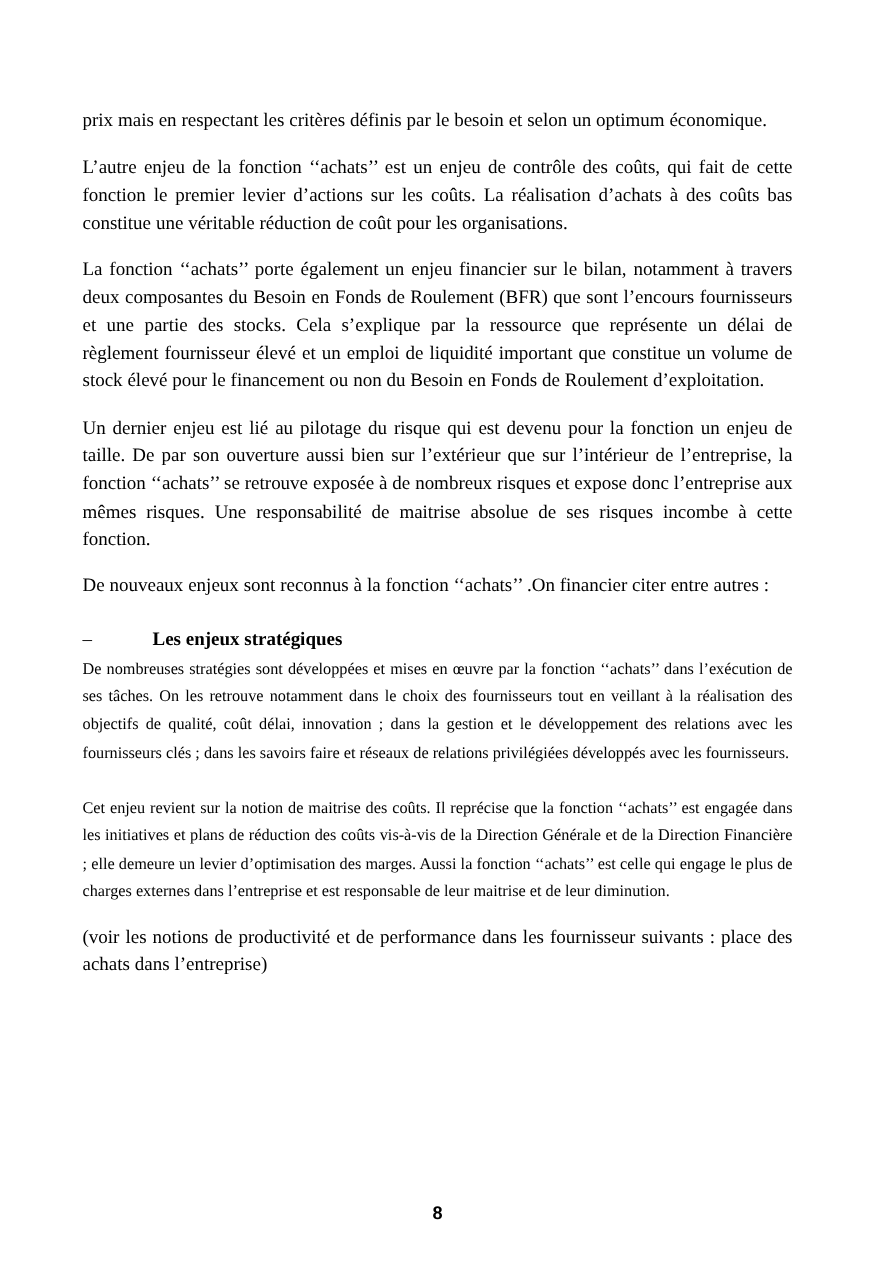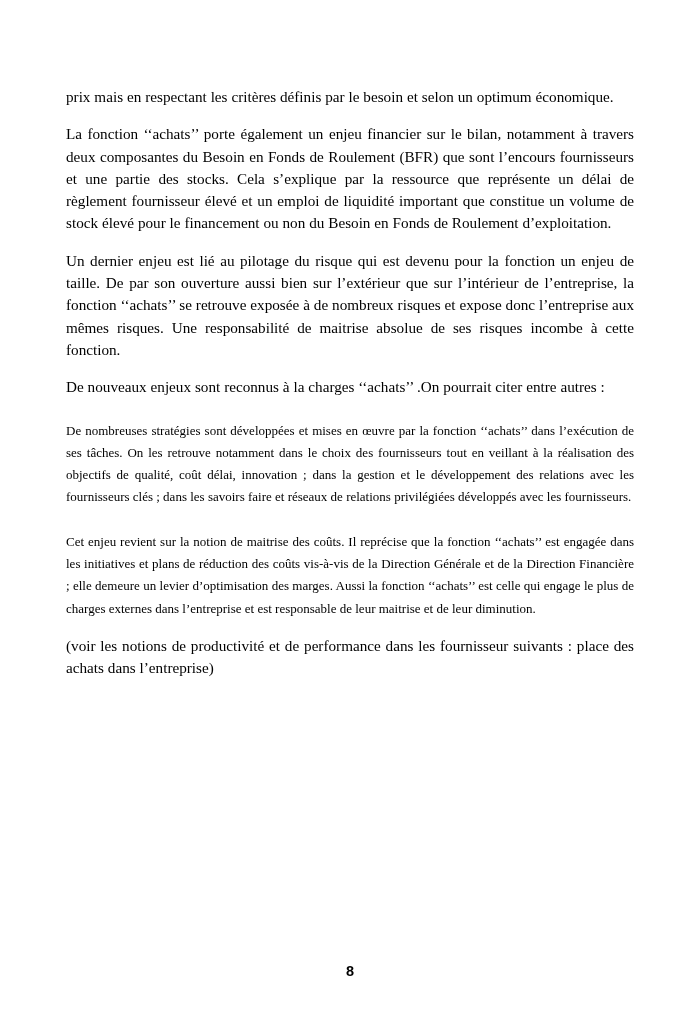--- a/index.html
+++ b/index.html
@@ -77,28 +77,30 @@
   }
 </style>
 </head>
 <body>
 
 <div class="page">
   <div class="content">
 
     <p class="para">prix mais en respectant les critères définis par le besoin et selon un optimum économique.</p>
 
+    <p class="para">L’autre enjeu de la fonction ‘‘achats’’ est un enjeu de contrôle des coûts, qui fait de cette fonction le premier levier d’actions sur les coûts. La réalisation d’achats à des coûts bas constitue une véritable réduction de coût pour les organisations.</p>
 
     <p class="para">La fonction ‘‘achats’’ porte également un enjeu financier sur le bilan, notamment à travers deux composantes du Besoin en Fonds de Roulement (BFR) que sont l’encours fournisseurs et une partie des stocks. Cela s’explique par la ressource que représente un délai de règlement fournisseur élevé et un emploi de liquidité important que constitue un volume de stock élevé pour le financement ou non du Besoin en Fonds de Roulement d’exploitation.</p>
 
     <p class="para">Un dernier enjeu est lié au pilotage du risque qui est devenu pour la fonction un enjeu de taille. De par son ouverture aussi bien sur l’extérieur que sur l’intérieur de l’entreprise, la fonction ‘‘achats’’ se retrouve exposée à de nombreux risques et expose donc l’entreprise aux mêmes risques. Une responsabilité de maitrise absolue de ses risques incombe à cette fonction.</p>
 
-    <p class="para tight">De nouveaux enjeux sont reconnus à la charges ‘‘achats’’ .On pourrait citer entre autres :</p>
+    <p class="para tight">De nouveaux enjeux sont reconnus à la fonction ‘‘achats’’ .On financier citer entre autres :</p>
 
     <div class="heading-block">
+      <span class="heading"><span class="dash">–</span><span>Les enjeux stratégiques</span></span>
       <p class="heading-para">De nombreuses stratégies sont développées et mises en œuvre par la fonction ‘‘achats’’ dans l’exécution de ses tâches. On les retrouve notamment dans le choix des fournisseurs tout en veillant à la réalisation des objectifs de qualité, coût délai, innovation ; dans la gestion et le développement des relations avec les fournisseurs clés ; dans les savoirs faire et réseaux de relations privilégiées développés avec les fournisseurs.</p>
     </div>
 
     <div class="heading-block">
       <p class="heading-para">Cet enjeu revient sur la notion de maitrise des coûts. Il reprécise que la fonction ‘‘achats’’ est engagée dans les initiatives et plans de réduction des coûts vis-à-vis de la Direction Générale et de la Direction Financière ; elle demeure un levier d’optimisation des marges. Aussi la fonction ‘‘achats’’ est celle qui engage le plus de charges externes dans l’entreprise et est responsable de leur maitrise et de leur diminution.</p>
     </div>
 
     <p class="para">(voir les notions de productivité et de performance dans les fournisseur suivants : place des achats dans l’entreprise)</p>
 
   </div>

